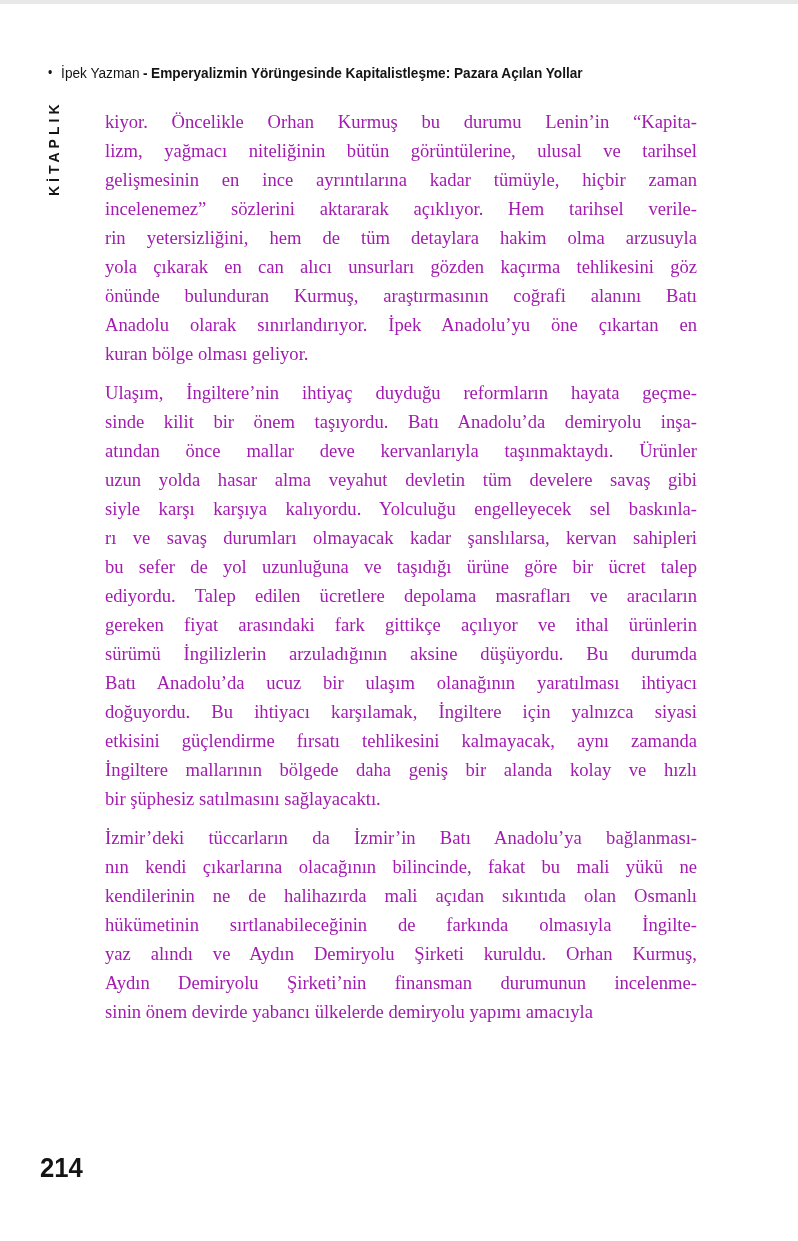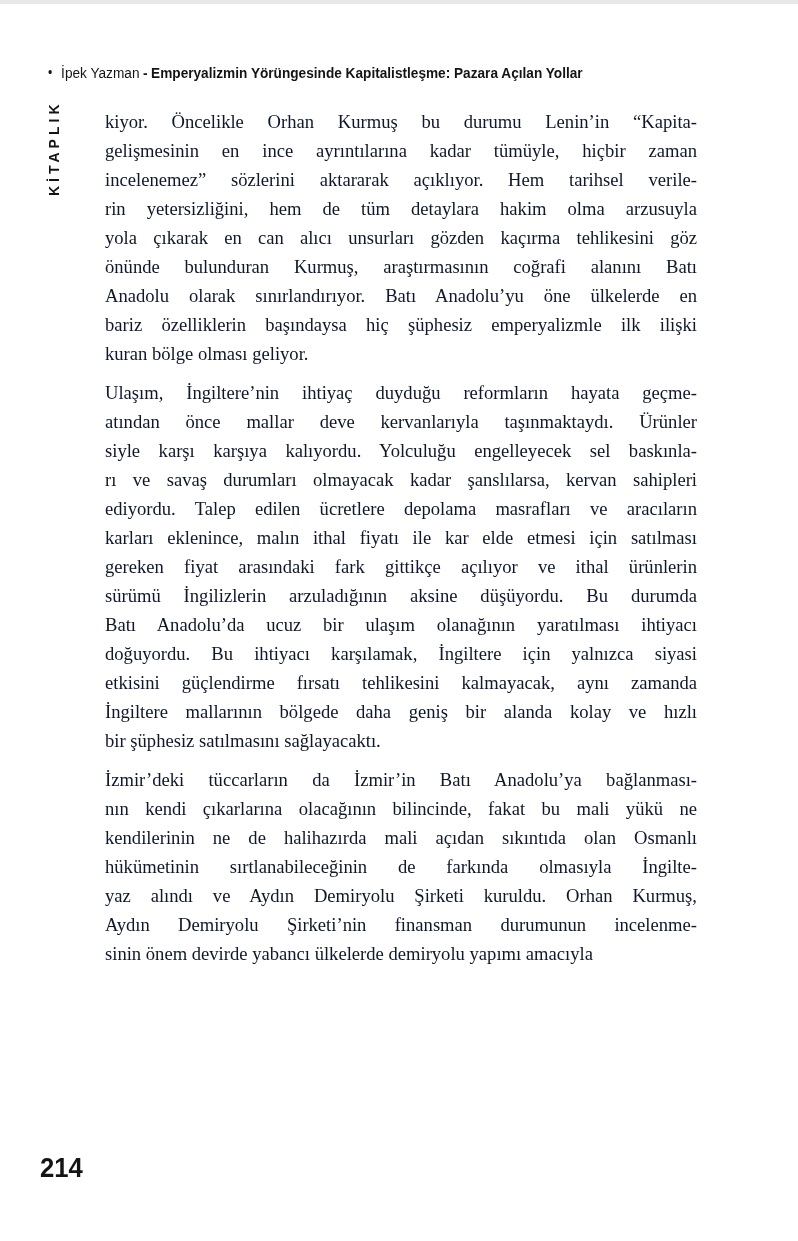--- a/index.html
+++ b/index.html
@@ -55,21 +55,21 @@
   }
 
   
   .page-body {
     position: absolute;
     left: 105px;
     top: 103px;
     width: 592px;
     font-size: 18.6px;
     line-height: 29px;
-    color: #0f172a;
+    color: #a21caf;
   }
   .paragraph { margin-bottom: 10px; }
   .paragraph .line {
     text-align: justify;
     text-align-last: justify;
     white-space: normal;
   }
   .paragraph .line.last {
     text-align-last: left;
   }
@@ -94,36 +94,38 @@
 
   <header class="running-header">
     <span class="bullet">•</span><span class="author">İpek Yazman</span><span class="sep">-</span><span class="title">Emperyalizmin Yörüngesinde Kapitalistleşme: Pazara Açılan Yollar</span>
   </header>
 
   <div class="sidebar-label">KİTAPLIK</div>
 
   <main class="page-body">
       <div class="paragraph">
         <div class="line">kiyor. Öncelikle Orhan Kurmuş bu durumu Lenin’in “Kapita-</div>
+        <div class="line">lizm, yağmacı niteliğinin bütün görüntülerine, ulusal ve tarihsel</div>
         <div class="line">gelişmesinin en ince ayrıntılarına kadar tümüyle, hiçbir zaman</div>
         <div class="line">incelenemez” sözlerini aktararak açıklıyor. Hem tarihsel verile-</div>
         <div class="line">rin yetersizliğini, hem de tüm detaylara hakim olma arzusuyla</div>
         <div class="line">yola çıkarak en can alıcı unsurları gözden kaçırma tehlikesini göz</div>
         <div class="line">önünde bulunduran Kurmuş, araştırmasının coğrafi alanını Batı</div>
-        <div class="line">Anadolu olarak sınırlandırıyor. Batı Anadolu’yu öne ülkelerde en</div>
-        <div class="line">bariz özelliklerin başındaysa hiç şüphesiz emperyalizmle ilk ilişki</div>
+        <div class="line">Anadolu olarak sınırlandırıyor. İpek Anadolu’yu öne çıkartan en</div>
         <div class="line last">kuran bölge olması geliyor.</div>
       </div>
       <div class="paragraph">
         <div class="line">Ulaşım, İngiltere’nin ihtiyaç duyduğu reformların hayata geçme-</div>
+        <div class="line">sinde kilit bir önem taşıyordu. Batı Anadolu’da demiryolu inşa-</div>
         <div class="line">atından önce mallar deve kervanlarıyla taşınmaktaydı. Ürünler</div>
+        <div class="line">uzun yolda hasar alma veyahut devletin tüm develere savaş gibi</div>
         <div class="line">siyle karşı karşıya kalıyordu. Yolculuğu engelleyecek sel baskınla-</div>
         <div class="line">rı ve savaş durumları olmayacak kadar şanslılarsa, kervan sahipleri</div>
+        <div class="line">bu sefer de yol uzunluğuna ve taşıdığı ürüne göre bir ücret talep</div>
         <div class="line">ediyordu. Talep edilen ücretlere depolama masrafları ve aracıların</div>
-        <div class="line">karları eklenince, malın ithal fiyatı ile kar elde etmesi için satılması</div>
         <div class="line">gereken fiyat arasındaki fark gittikçe açılıyor ve ithal ürünlerin</div>
         <div class="line">sürümü İngilizlerin arzuladığının aksine düşüyordu. Bu durumda</div>
         <div class="line">Batı Anadolu’da ucuz bir ulaşım olanağının yaratılması ihtiyacı</div>
         <div class="line">doğuyordu. Bu ihtiyacı karşılamak, İngiltere için yalnızca siyasi</div>
         <div class="line">etkisini güçlendirme fırsatı tehlikesini kalmayacak, aynı zamanda</div>
         <div class="line">İngiltere mallarının bölgede daha geniş bir alanda kolay ve hızlı</div>
         <div class="line last">bir şüphesiz satılmasını sağlayacaktı.</div>
       </div>
       <div class="paragraph">
         <div class="line">İzmir’deki tüccarların da İzmir’in Batı Anadolu’ya bağlanması-</div>

